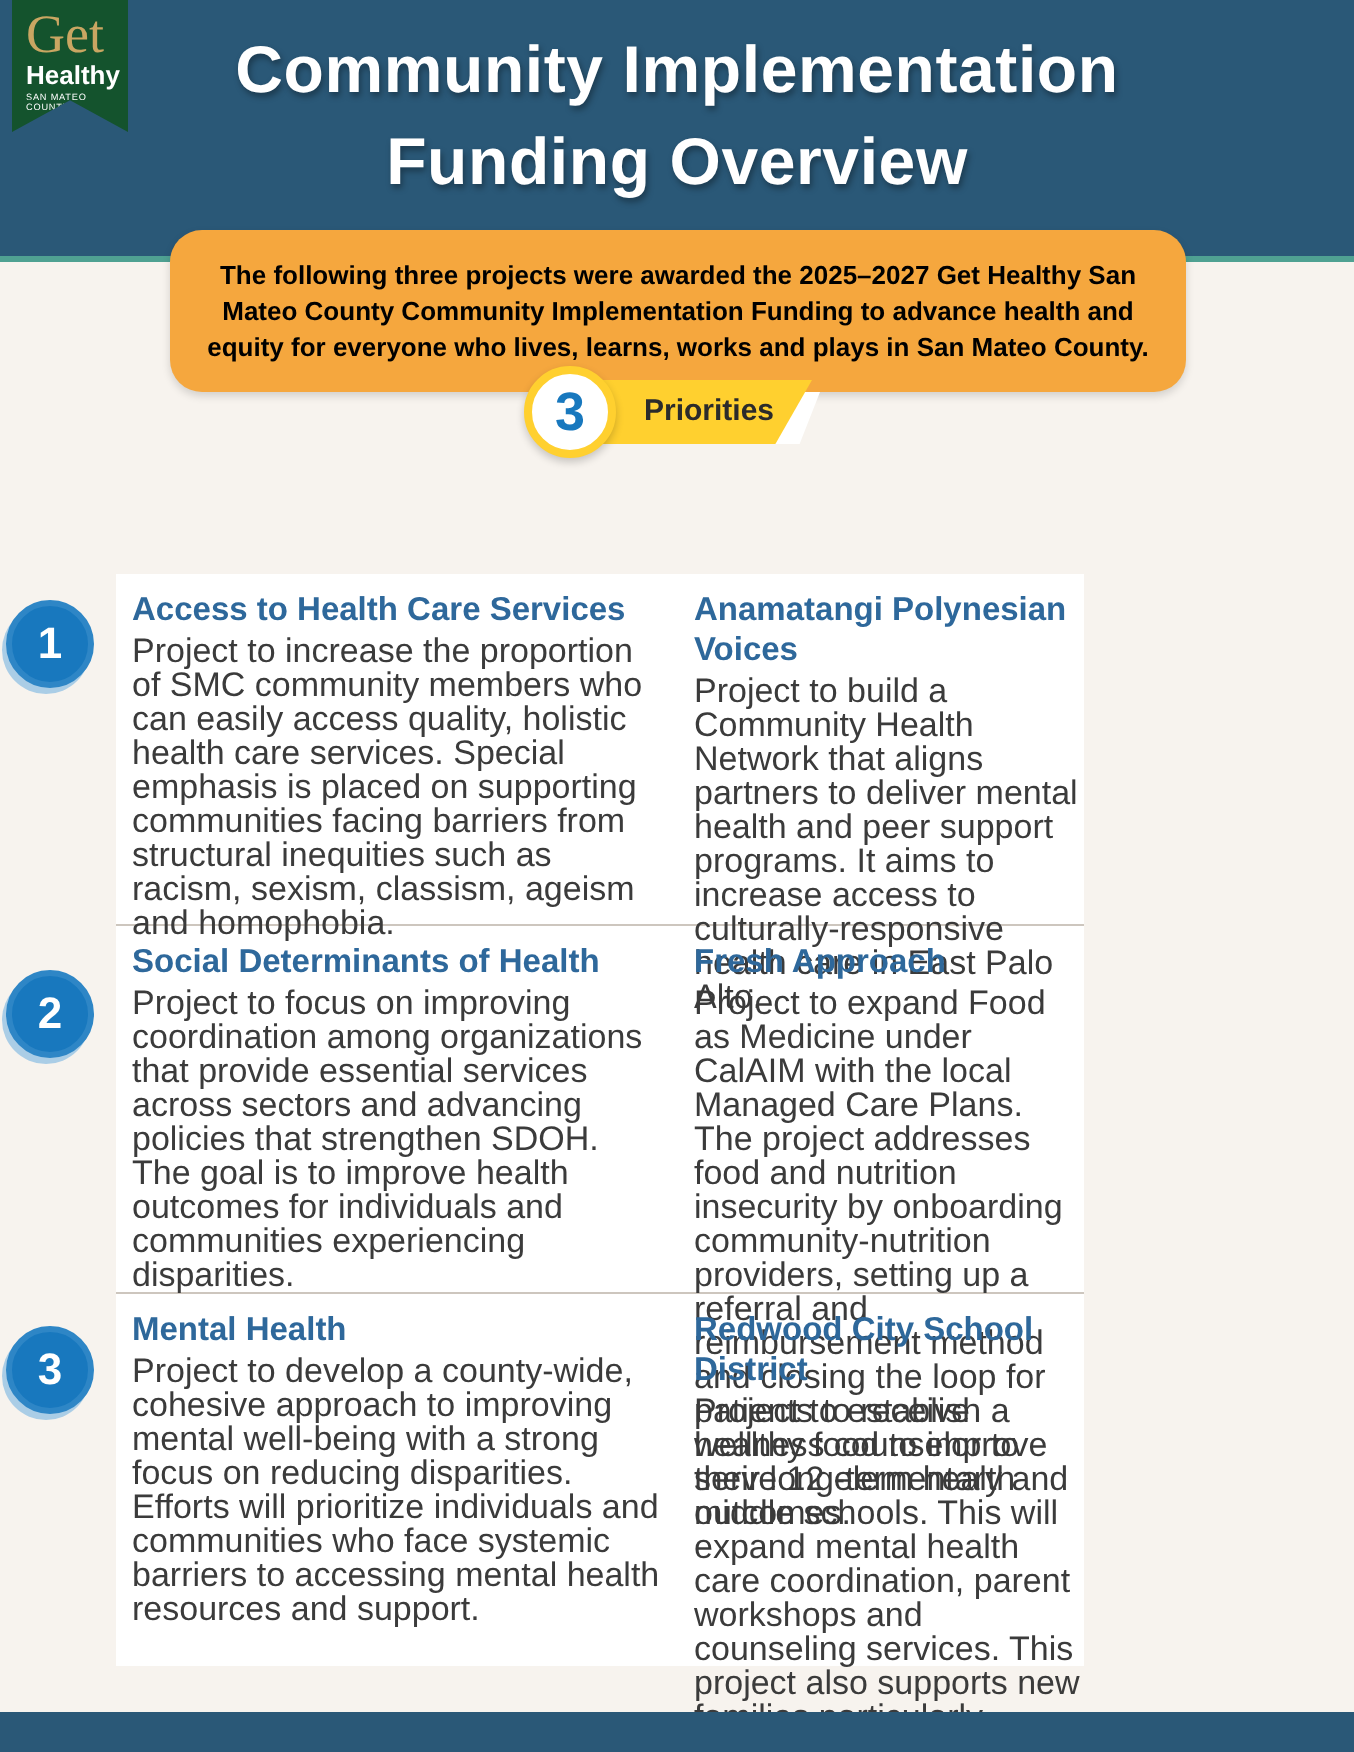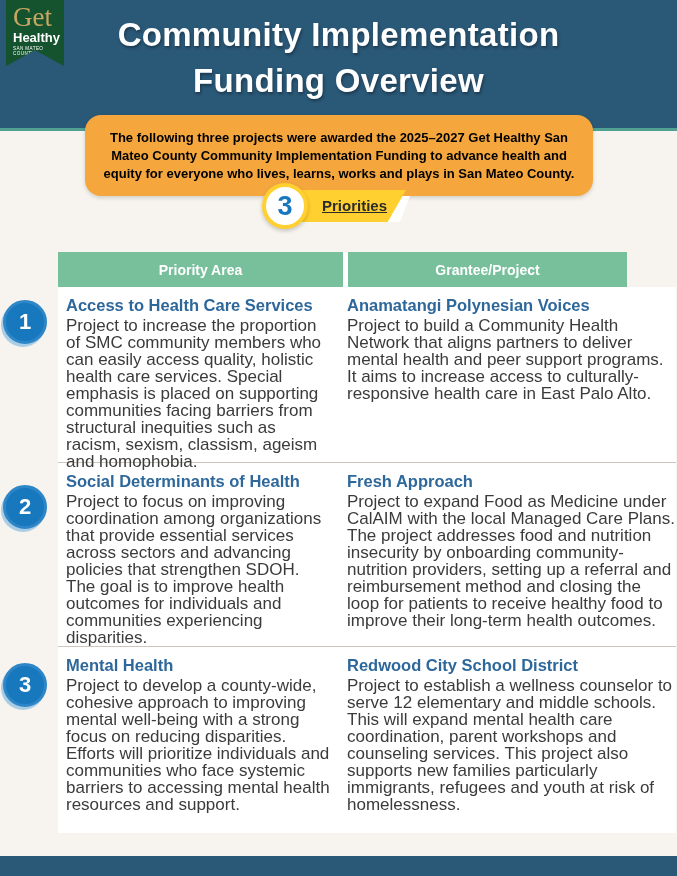--- a/index.html
+++ b/index.html
@@ -25,31 +25,31 @@
   .intro{position:absolute;left:85px;top:115px;width:508px;height:81px;background:#F5A73E;
     border-radius:16px;display:flex;flex-direction:column;justify-content:center;
     box-shadow:0 2px 4px rgba(0,0,0,.15);}
   .intro div{white-space:nowrap;text-align:center;color:#000000;font-weight:bold;
     font-size:13px;line-height:18px;}
   
   .badge-fold{position:absolute;left:376px;top:196px;width:34px;height:26px;background:#fff;
     clip-path:polygon(30% 0,100% 0,70% 100%,0 100%);z-index:1;}
   .badge-banner{position:absolute;left:284px;top:190px;width:122px;height:32px;background:#FFD02F;
     clip-path:polygon(0 0,100% 0,85% 100%,0 100%);z-index:2;}
-  .badge-label{padding-left:38px;line-height:32px;font-weight:bold;font-size:15px;color:#2B2B2B;text-decoration:underline;}
+  .badge-label{padding-left:38px;line-height:32px;font-weight:bold;font-size:15px;color:#2B2B2B;}
   .badge-circle{position:absolute;left:262px;top:183px;width:38px;height:38px;border-radius:50%;
     background:#fff;border:4px solid #FFD02F;z-index:3;color:#1878BE;font-weight:bold;
     font-size:27px;line-height:38px;text-align:center;box-shadow:0 2px 4px rgba(0,0,0,.2);}
   
   .thead{position:absolute;left:58px;top:252px;width:569px;height:35px;background:#fff;
     display:flex;gap:5px;}
   .th{background:#78C09C;color:#fff;font-weight:bold;font-size:14px;
     display:flex;align-items:center;justify-content:center;}
   .th-1{width:285px;} .th-2{flex:1;}
-  .tbody{position:absolute;left:58px;top:287px;width:618px;height:546px;background:#fff;}
+  .tbody{position:absolute;left:58px;top:287px;width:484px;height:546px;background:#fff;}
   .trow{display:flex;box-sizing:border-box;}
   .trow + .trow{border-top:1px solid #CDC6BE;}
   .trow-1{height:175px;} .trow-2{height:184px;justify-content:center;} .trow-3{height:187px;}
   .cell-l{width:285px;box-sizing:border-box;padding:8px 11px 0 8px;}
   .cell-r{flex:1;box-sizing:border-box;padding:8px 0 0 4px;}
   .cell h3{margin:0 0 2px 0;font-size:16.5px;line-height:20px;color:#2E689B;font-weight:bold;}
   .cell p{margin:0;font-size:17px;line-height:17px;color:#3B3B3B;}
   
   .num{position:absolute;left:3px;width:38px;height:38px;border-radius:50%;background:#1878BE;
     border:3px solid #2E86C6;color:#fff;font-weight:bold;font-size:22px;line-height:38px;
@@ -81,24 +81,20 @@
     <div>Mateo County Community Implementation Funding to advance health and</div>
     <div>equity for everyone who lives, learns, works and plays in San Mateo County.</div>
   </div>
 
   <div class="badge-fold"></div>
   <div class="badge-banner">
     <div class="badge-label">Priorities</div>
   </div>
   <div class="badge-circle">3</div>
 
-  <div class="thead">
-    <div class="th th-1">Priority Area</div>
-    <div class="th th-2">Grantee/Project</div>
-  </div>
 
   <div class="tbody">
 
     <div class="trow trow-1">
       <div class="cell cell-l">
         <h3>Access to Health Care Services</h3>
         <p>Project to increase the proportion of SMC community members who can easily access quality, holistic health care services. Special emphasis is placed on supporting communities facing barriers from structural inequities such as racism, sexism, classism, ageism and homophobia.</p>
       </div>
       <div class="cell cell-r">
         <h3>Anamatangi Polynesian Voices</h3>

